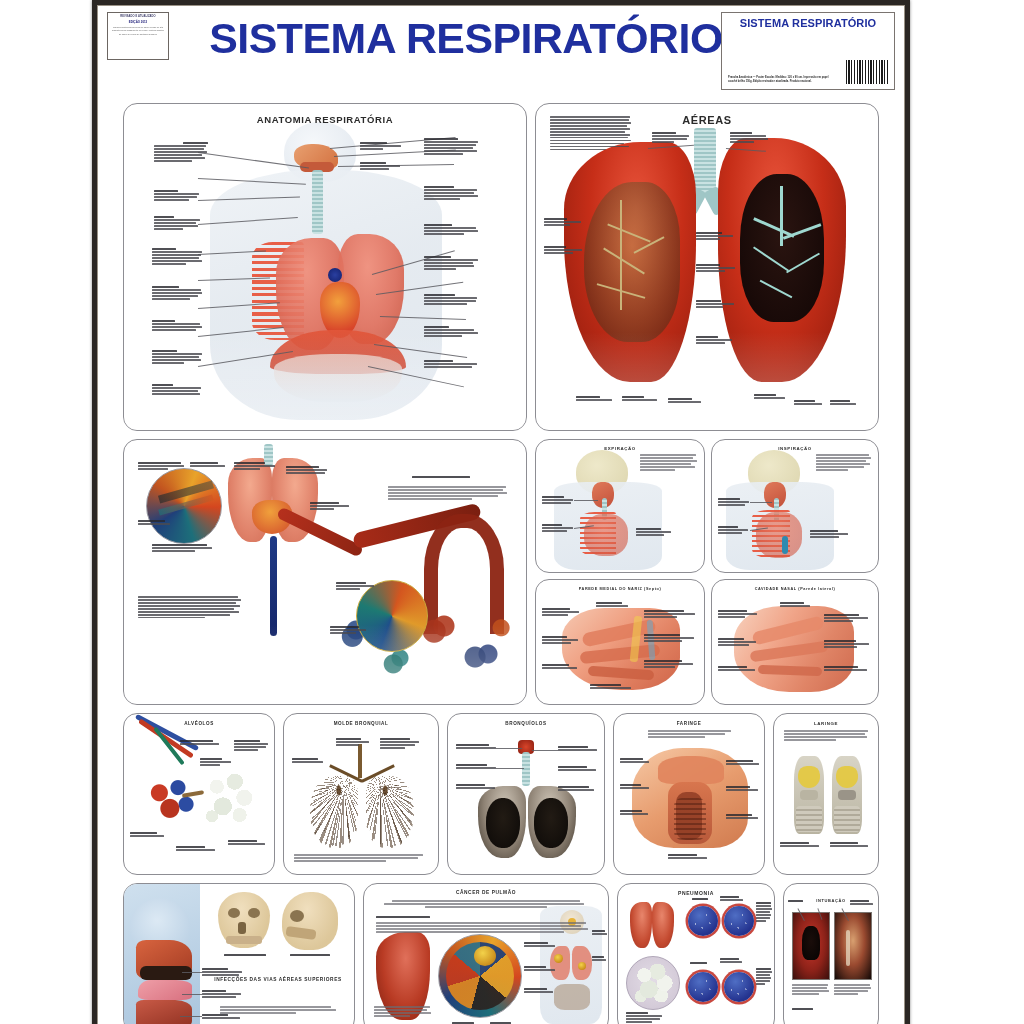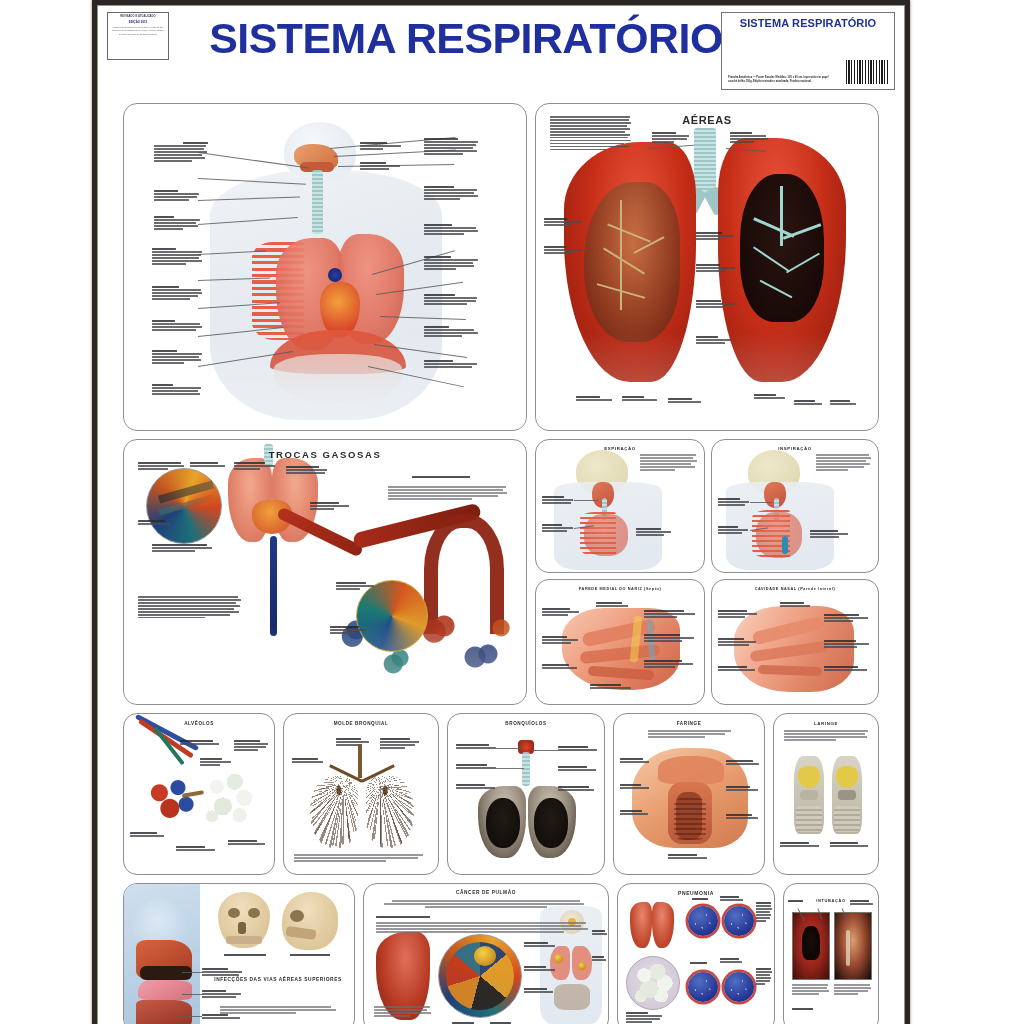--- a/index.html
+++ b/index.html
@@ -318,20 +318,21 @@
       <div id="main-title">SISTEMA RESPIRATÓRIO</div>
 
       <div id="product-label">
         <div class="pl-title">SISTEMA RESPIRATÓRIO</div>
         <div class="pl-meta">Prancha Anatômica — Poster Escolar. Medidas: 120 x 90 cm. Impressão em papel couché brilho 150g. Edição revisada e atualizada. Produto nacional.</div>
         <div id="barcode"></div>
       </div>
     </div>
 
     <div class="panel" style="left:22px; top:94px; width:404px; height:328px;">
+      <div class="panel-title" style="top:10px; font-size:9.5px;">ANATOMIA RESPIRATÓRIA</div>
       <div class="panel-art">
         <div class="head-outline" style="left:160px; top:18px; width:72px; height:60px;"></div>
         <div class="torso" style="left:86px; top:66px; width:232px; height:250px;"></div>
 
         <div style="position:absolute;left:170px;top:40px;width:44px;height:26px;background:linear-gradient(135deg,#e8a070,#d3703f);border-radius:40% 55% 30% 50%;"></div>
         <div style="position:absolute;left:176px;top:58px;width:34px;height:10px;background:#c45a3a;border-radius:6px;"></div>
         <div class="trachea" style="left:188px; top:66px; width:11px; height:64px;"></div>
         <div class="ribcage" style="left:128px; top:138px; width:52px; height:98px;"></div>
         <div class="lung-l" style="left:152px; top:134px; width:68px; height:112px; opacity:.92;"></div>
         <div class="lung-r" style="left:214px; top:130px; width:66px; height:110px; opacity:.92;"></div>
@@ -580,21 +581,20 @@
         <i style="width:70%"></i>
           <i style="width:92%"></i>
       </div>
       <div class="microtext cap" style="left:294px; top:296px; width:30px;">
         <i style="width:68%"></i>
           <i style="width:88%"></i>
       </div>
     </div>
 
     <div class="panel" style="left:22px; top:430px; width:404px; height:266px;">
-      <div class="panel-title" style="top:9px; font-size:9.5px; letter-spacing:1.6px;">TROCAS GASOSAS</div>
       <div class="panel-art">
         <div class="micro-circle o2" style="left:22px; top:28px; width:76px; height:76px;"></div>
         <div style="position:absolute;left:34px;top:48px;width:56px;height:8px;background:linear-gradient(to right,#2b2b2b,#6a5a3a);transform:rotate(-16deg);opacity:.7;"></div>
         <div style="position:absolute;left:34px;top:62px;width:56px;height:6px;background:linear-gradient(to right,#1d6f7a,#d4561f);transform:rotate(-16deg);opacity:.7;"></div>
 
         <div style="position:absolute;left:104px;top:18px;width:44px;height:84px;border-radius:56% 26% 36% 50%/30% 24% 56% 58%;background:radial-gradient(ellipse at 50% 32%,#f3a98e,#e0826a 60%,#cf6a52);"></div>
         <div style="position:absolute;left:148px;top:18px;width:46px;height:84px;border-radius:26% 56% 50% 36%/24% 30% 58% 56%;background:radial-gradient(ellipse at 50% 32%,#f3a98e,#e0826a 60%,#cf6a52);"></div>
         <div class="trachea" style="left:140px; top:4px; width:9px; height:22px;"></div>
         <div style="position:absolute;left:128px;top:60px;width:40px;height:34px;background:radial-gradient(circle at 45% 35%,#f0a03c,#d04a2a);border-radius:48% 48% 58% 58%/42% 42% 62% 62%;"></div>
 

